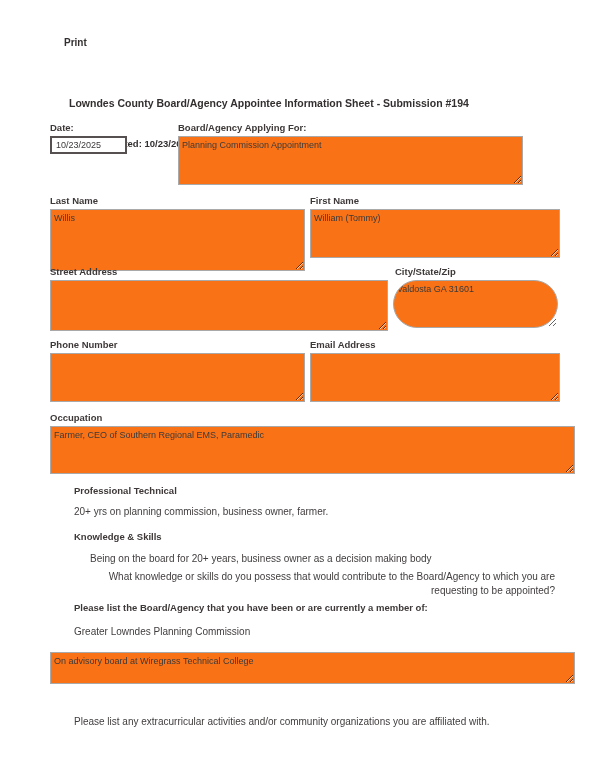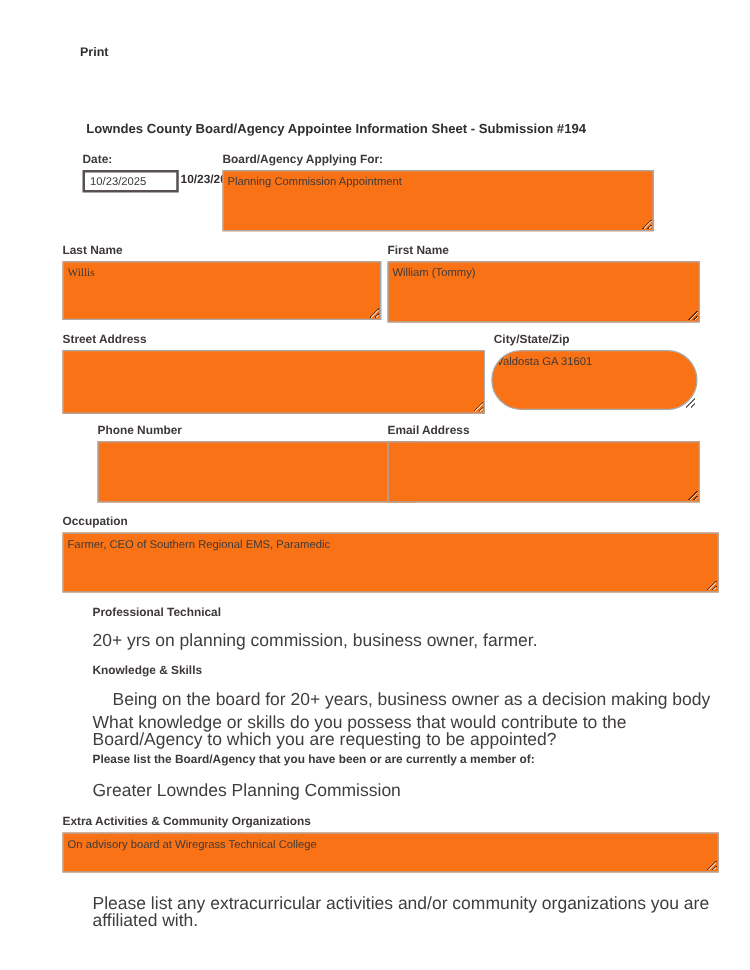--- a/index.html
+++ b/index.html
@@ -55,39 +55,40 @@
     font-size: 9px; color: #3d3939;
     padding: 1px 4px;
     outline: none;
   }
 
   .heading {
     font-size: 9.5px; font-weight: bold; color: #3e3838;
     white-space: nowrap;
   }
   .body-text {
-    font-size: 14px; color: #413d3d;
+    font-size: 10px; color: #413d3d;
     line-height: 14px;
+    text-align: right;
   }
 
   
-  .f-date          { left: 66px;  top: 122px; }
+  .f-date          { left: 50px;  top: 122px; }
   .f-date input    { width: 77px; height: 18px; margin-top: 1px; }
   .f-board         { left: 178px; top: 122px; }
   .f-board textarea{ width: 345px; height: 49px; }
   .f-last          { left: 50px;  top: 195px; }
-  .f-last textarea { width: 255px; height: 47px; font-family: Liberation Serif, serif; }
+  .f-last textarea { width: 255px; height: 62px; }
   .f-first         { left: 310px; top: 195px; }
   .f-first textarea{ width: 250px; height: 49px; }
   .f-street        { left: 50px;  top: 266px; }
   .f-street textarea{ width: 338px; height: 51px; }
   .f-city          { left: 393px; top: 266px; }
   .f-city .field-label { padding-left: 2px; }
   .f-city textarea { width: 165px; height: 48px; border-radius: 24px; }
-  .f-phone         { left: 50px;  top: 339px; margin-left: 28px; }
+  .f-phone         { left: 50px;  top: 339px; }
   .f-phone textarea{ width: 255px; height: 49px; }
   .f-email         { left: 310px; top: 339px; }
   .f-email textarea{ width: 250px; height: 49px; }
   .f-occupation    { left: 50px;  top: 412px; }
   .f-occupation textarea { width: 525px; height: 48px; }
   .f-extra         { left: 50px;  top: 652px; }
   .f-extra textarea{ width: 525px; height: 32px; }
 
   .t-prof-head   { left: 50px; top: 485px; }
   .t-prof-text   { left: 50px; top: 505px; }
@@ -159,17 +160,16 @@
 <div class="abs body-text t-prof-text">20+ yrs on planning commission, business owner, farmer.</div>
 
 <div class="abs heading t-ks-head">Knowledge &amp; Skills</div>
 <div class="abs body-text t-ks-answer">Being on the board for 20+ years, business owner as a decision making body</div>
 <div class="abs body-text t-ks-question">What knowledge or skills do you possess that would contribute to the Board/Agency to which you are requesting to be appointed?</div>
 
 <div class="abs heading t-bm-head">Please list the Board/Agency that you have been or are currently a member of:</div>
 <div class="abs body-text t-bm-text">Greater Lowndes Planning Commission</div>
 
 <div class="field f-extra">
-  <span class="field-label">Extra Activities &amp; Community Organizations</span>
   <textarea class="box" style="">On advisory board at Wiregrass Technical College</textarea>
 </div>
 
 <div class="abs body-text t-extra-note">Please list any extracurricular activities and/or community organizations you are affiliated with.</div>
 
 </body></html>

